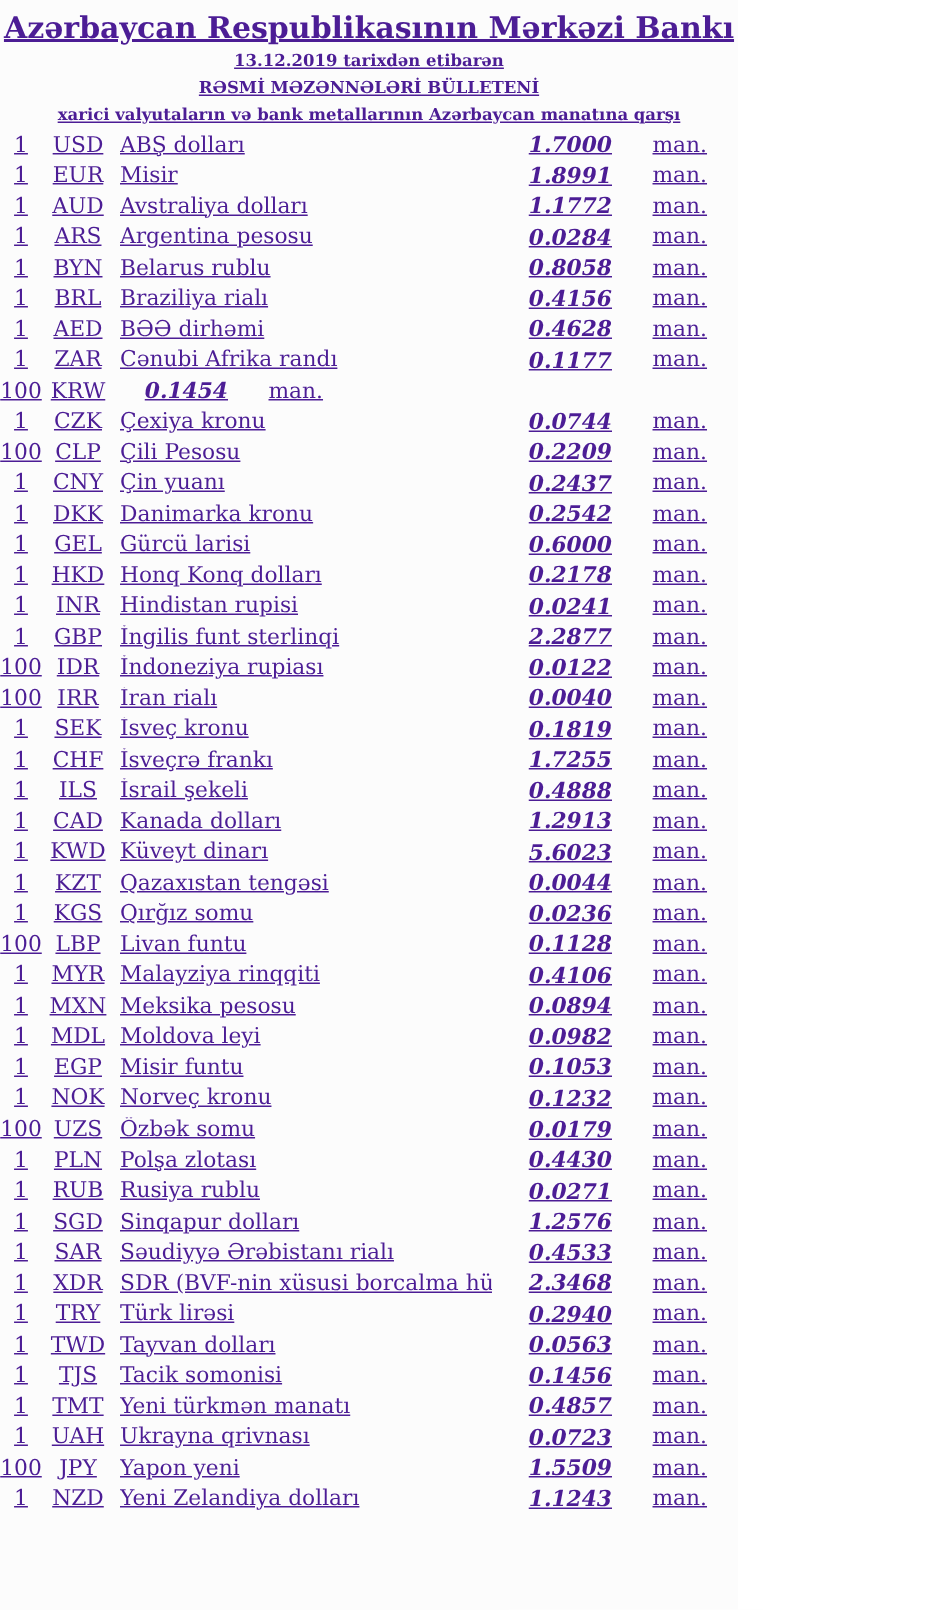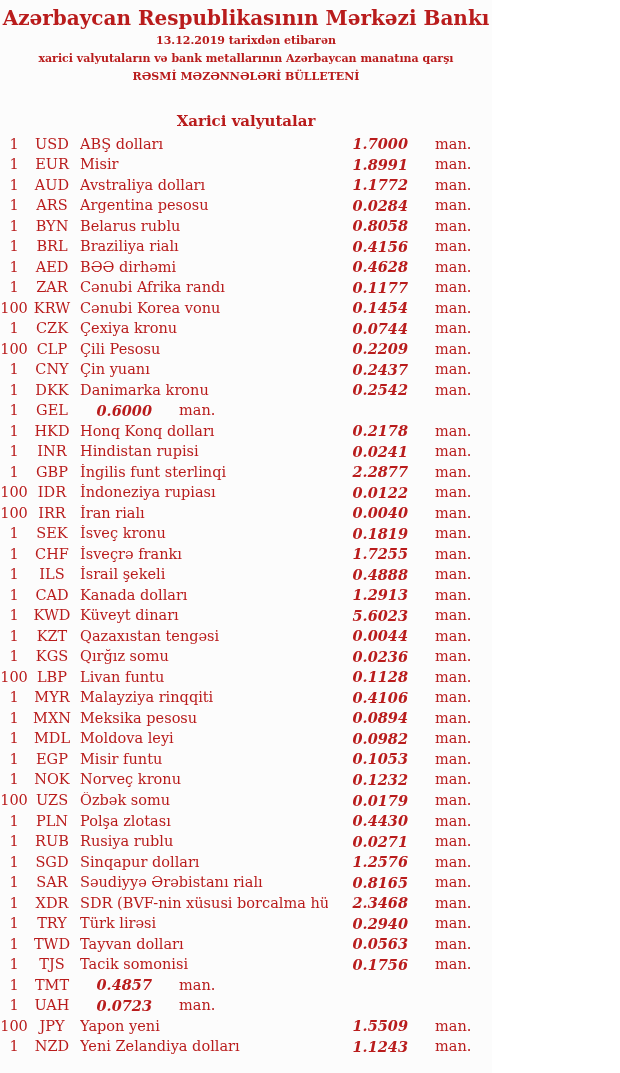--- a/index.html
+++ b/index.html
@@ -4,24 +4,25 @@
 <style>
   html, body {
     margin: 0;
     padding: 0;
   }
   .page {
     position: relative;
     width: 492px;
     height: 1073px;
     background: #fcfcfc;
-    color: #b91c1c;
+    color: #4c1d95;
     font-family: "DejaVu Serif", "Liberation Serif", serif;
     overflow: hidden;
     box-sizing: border-box;
+    text-decoration: underline;
   }
   .header {
     text-align: center;
     padding-top: 6px;
   }
   .title {
     font-size: 20px;
     font-weight: bold;
     margin: 0;
     line-height: 1.2;
@@ -81,24 +82,23 @@
     flex: none;
   }
 </style>
 </head>
 <body>
 
 <div class="page">
   <div class="header">
     <h1 class="title">Azərbaycan Respublikasının Mərkəzi Bankı</h1>
     <div class="hline">13.12.2019 tarixdən etibarən</div>
+    <div class="hline">RƏSMİ MƏZƏNNƏLƏRİ BÜLLETENİ</div>
     <div class="hline">xarici valyutaların və bank metallarının Azərbaycan manatına qarşı</div>
-    <div class="hline">RƏSMİ MƏZƏNNƏLƏRİ BÜLLETENİ</div>
   </div>
-  <div class="section-title">Xarici valyutalar</div>
   <div class="rates" id="rates">
       <div class="row">
         <span class="qty">1</span>
         <span class="code">USD</span>
         <span class="name">ABŞ dolları</span>
         <span class="rate">1.7000</span>
         <span class="unit">man.</span>
       </div>
       <div class="row">
         <span class="qty">1</span>
@@ -145,21 +145,20 @@
       <div class="row">
         <span class="qty">1</span>
         <span class="code">ZAR</span>
         <span class="name">Cənubi Afrika randı</span>
         <span class="rate">0.1177</span>
         <span class="unit">man.</span>
       </div>
       <div class="row">
         <span class="qty">100</span>
         <span class="code">KRW</span>
-        <span class="name">Cənubi Korea vonu</span>
         <span class="rate">0.1454</span>
         <span class="unit">man.</span>
       </div>
       <div class="row">
         <span class="qty">1</span>
         <span class="code">CZK</span>
         <span class="name">Çexiya kronu</span>
         <span class="rate">0.0744</span>
         <span class="unit">man.</span>
       </div>
@@ -180,20 +179,21 @@
       <div class="row">
         <span class="qty">1</span>
         <span class="code">DKK</span>
         <span class="name">Danimarka kronu</span>
         <span class="rate">0.2542</span>
         <span class="unit">man.</span>
       </div>
       <div class="row">
         <span class="qty">1</span>
         <span class="code">GEL</span>
+        <span class="name">Gürcü larisi</span>
         <span class="rate">0.6000</span>
         <span class="unit">man.</span>
       </div>
       <div class="row">
         <span class="qty">1</span>
         <span class="code">HKD</span>
         <span class="name">Honq Konq dolları</span>
         <span class="rate">0.2178</span>
         <span class="unit">man.</span>
       </div>
@@ -341,21 +341,21 @@
         <span class="qty">1</span>
         <span class="code">SGD</span>
         <span class="name">Sinqapur dolları</span>
         <span class="rate">1.2576</span>
         <span class="unit">man.</span>
       </div>
       <div class="row">
         <span class="qty">1</span>
         <span class="code">SAR</span>
         <span class="name">Səudiyyə Ərəbistanı rialı</span>
-        <span class="rate">0.8165</span>
+        <span class="rate">0.4533</span>
         <span class="unit">man.</span>
       </div>
       <div class="row">
         <span class="qty">1</span>
         <span class="code">XDR</span>
         <span class="name">SDR (BVF-nin xüsusi borcalma hüquqları)</span>
         <span class="rate">2.3468</span>
         <span class="unit">man.</span>
       </div>
       <div class="row">
@@ -369,32 +369,34 @@
         <span class="qty">1</span>
         <span class="code">TWD</span>
         <span class="name">Tayvan dolları</span>
         <span class="rate">0.0563</span>
         <span class="unit">man.</span>
       </div>
       <div class="row">
         <span class="qty">1</span>
         <span class="code">TJS</span>
         <span class="name">Tacik somonisi</span>
-        <span class="rate">0.1756</span>
+        <span class="rate">0.1456</span>
         <span class="unit">man.</span>
       </div>
       <div class="row">
         <span class="qty">1</span>
         <span class="code">TMT</span>
+        <span class="name">Yeni türkmən manatı</span>
         <span class="rate">0.4857</span>
         <span class="unit">man.</span>
       </div>
       <div class="row">
         <span class="qty">1</span>
         <span class="code">UAH</span>
+        <span class="name">Ukrayna qrivnası</span>
         <span class="rate">0.0723</span>
         <span class="unit">man.</span>
       </div>
       <div class="row">
         <span class="qty">100</span>
         <span class="code">JPY</span>
         <span class="name">Yapon yeni</span>
         <span class="rate">1.5509</span>
         <span class="unit">man.</span>
       </div>

